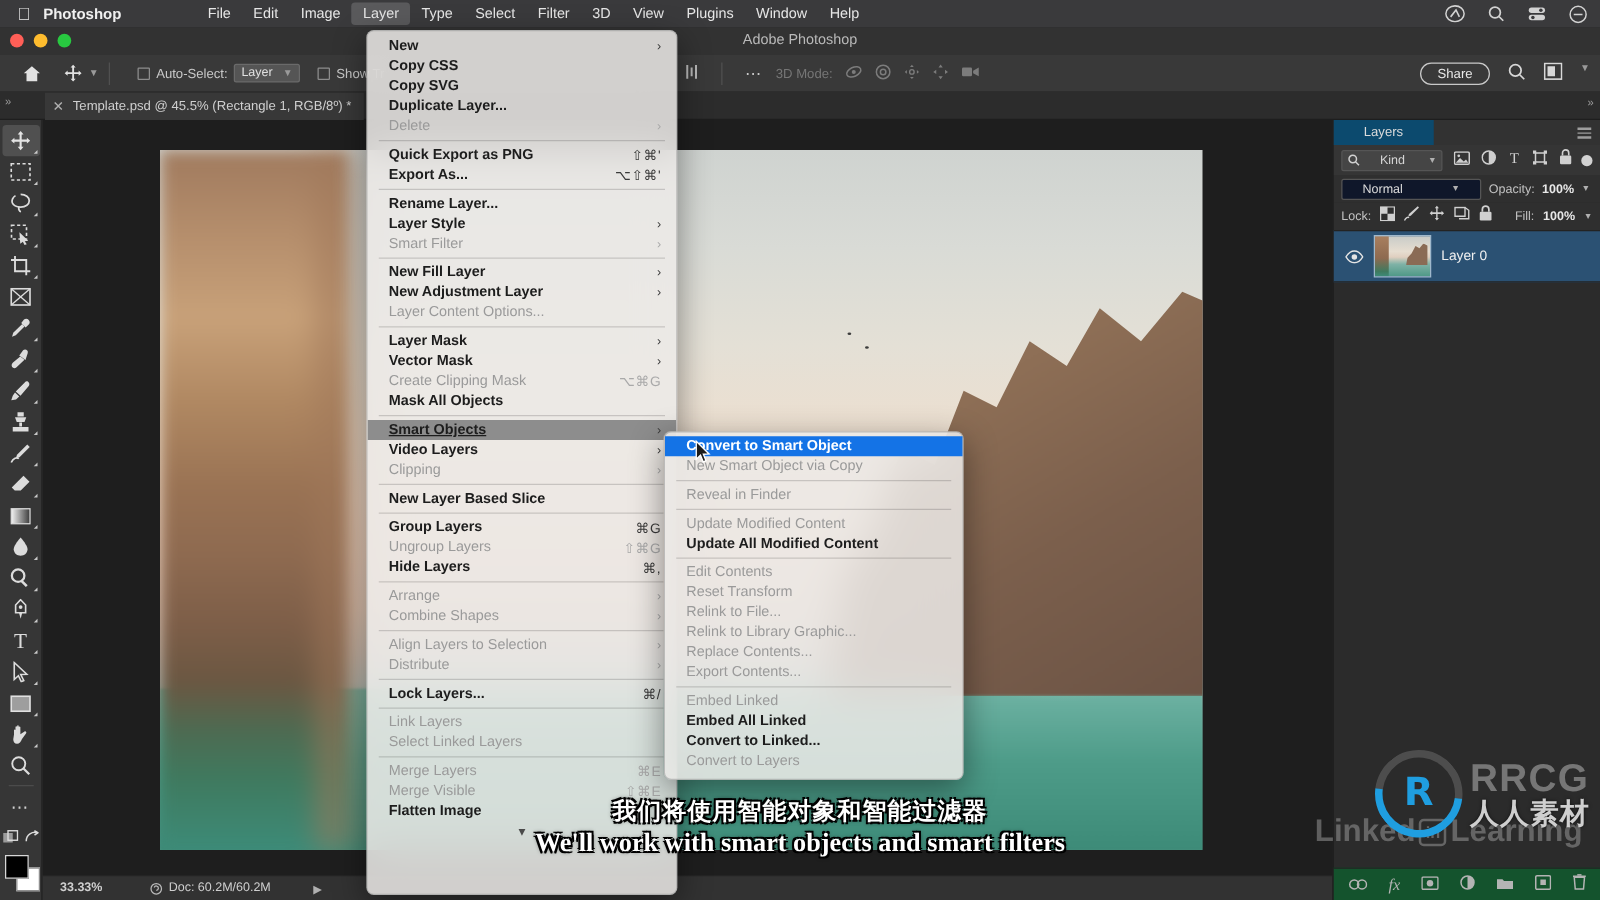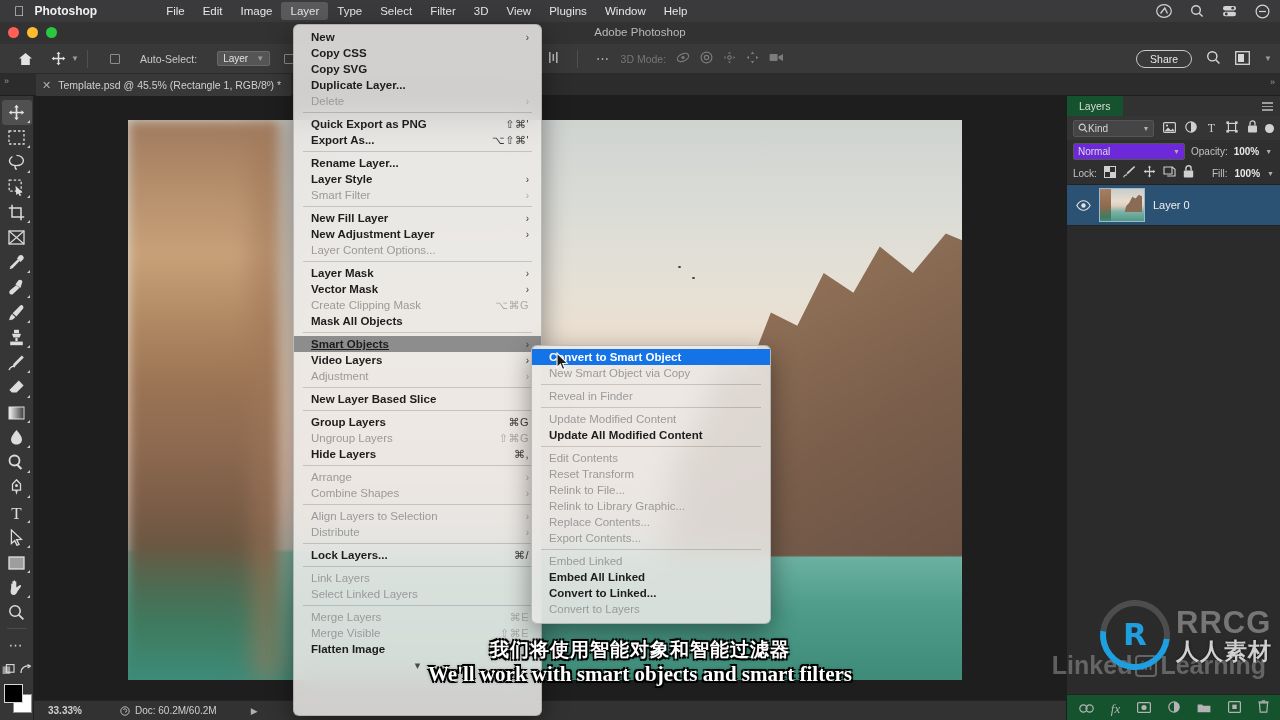--- a/index.html
+++ b/index.html
@@ -41,27 +41,27 @@
   .options{
     position:absolute; top:44px; left:0; width:1280px; height:30px;
     background:#393939; border-bottom:1px solid #2a2a2a;
     display:flex; align-items:center; z-index:40; font-size:10.5px; color:#c8c8c8;
   }
   .opt-sep{ width:1px; height:18px; background:#505050; margin:0 8px; }
   .home-btn{ margin-left:18px; display:flex; align-items:center; }
   .move-tool{ margin-left:18px; display:flex; align-items:center; gap:5px; }
   .chev{ font-size:8px; color:#9a9a9a; }
   .cbox{ width:10px; height:10px; border:1px solid #8d8d8d; border-radius:1px; display:inline-block; }
-  .opt-item{ display:flex; align-items:center; gap:20px; margin-left:14px; white-space:nowrap; }
+  .opt-item{ display:flex; align-items:center; gap:5px; margin-left:14px; white-space:nowrap; }
   .mini-select{
     background:#555; border:1px solid #6a6a6a; border-radius:2px;
     padding:1px 5px; display:flex; align-items:center; gap:8px; font-size:10px; color:#e0e0e0;
   }
   .opt-dim{ color:#767676; }
-  .opt-right{ position:absolute; right:8px; display:flex; align-items:center; gap:14px; }
+  .opt-right{ position:absolute; right:8px; display:flex; gap:14px; }
   .share-btn{
     border:1px solid #c9c9c9; border-radius:11px; padding:2px 13px;
     font-size:10.5px; color:#e8e8e8;
   }
 
   
   .tabbar{
     position:absolute; top:74px; left:0; width:1280px; height:22px;
     background:#2c2c2c; border-bottom:1px solid #1e1e1e; z-index:35;
   }
@@ -138,41 +138,41 @@
   .birds{ position:absolute; left:66%; top:26%; }
   .bird{ position:absolute; width:3px; height:2px; background:#3c3c3c; border-radius:50%; }
 
   
   .panel-dock{
     position:absolute; top:96px; right:0; width:214px; height:624px;
     background:#2b2b2b; border-left:1px solid #1d1d1d; z-index:30;
   }
   .panel-tabs{ height:20px; background:#323232; display:flex; align-items:center; position:relative; }
   .panel-tab{
-    height:20px; background:#14532d; display:flex; align-items:center;
-    padding:0 12px; font-size:10.5px; color:#dcdcdc;
+    height:20px; background:#0c4a6e; display:flex; align-items:center;
+    padding:0 24px; font-size:10.5px; color:#dcdcdc;
   }
   .panel-menu{ position:absolute; right:7px; top:6px; width:11px; }
   .panel-menu span{ display:block; height:1.5px; background:#9d9d9d; margin-bottom:2px; }
   .filter-row{
     height:24px; display:flex; align-items:center; gap:0; padding:0 6px; background:#353535;
   }
   .kind-select{
     width:84px; height:17px; background:#454545; border:1px solid #555; border-radius:2px;
-    display:flex; align-items:center; gap:0; padding:0 4px; font-size:10px; color:#d6d6d6;
+    display:flex; align-items:center; gap:16px; padding:0 4px; font-size:10px; color:#d6d6d6;
   }
   .kind-select .chv{ margin-left:auto; font-size:7px; color:#b0b0b0; }
   .f-icons{ display:flex; align-items:center; gap:9px; margin-left:9px; }
   .toggle-dot{ width:9px; height:9px; border-radius:50%; background:#d2d2d2; margin-left:7px; }
   .blend-row{
     height:22px; display:flex; align-items:center; padding:0 6px; gap:6px; background:#2f2f2f;
   }
   .blend-select{
-    width:112px; height:17px; background:#6d28d9; border:1px solid #555; border-radius:2px;
-    display:flex; align-items:center; padding:0 4px; font-size:10px; color:#dcdcdc;
+    width:112px; height:17px; background:#0f172a; border:1px solid #555; border-radius:2px;
+    display:flex; align-items:center; padding:0 16px; font-size:10px; color:#dcdcdc;
   }
   .blend-select .chv{ margin-left:auto; font-size:7px; color:#b0b0b0; }
   .lbl{ font-size:10px; color:#c2c2c2; }
   .val{ font-size:10px; color:#e8e8e8; font-weight:bold; }
   .spin{ font-size:7px; color:#b0b0b0; }
   .lock-row{
     height:22px; display:flex; align-items:center; padding:0 6px; gap:7px; background:#2f2f2f;
   }
   .layer-row{
     height:42px; background:#2b5173; display:flex; align-items:center; padding:0 8px; gap:8px;
@@ -877,21 +877,21 @@
 
     <div class="mi hl">
       <span class="mlabel">Smart Objects</span>
       <span class="marrow">›</span>
       </div>
     <div class="mi">
       <span class="mlabel">Video Layers</span>
       <span class="marrow">›</span>
       </div>
     <div class="mi disabled">
-      <span class="mlabel">Adjustment</span>
+      <span class="mlabel">Clipping</span>
       <span class="marrow">›</span>
       </div>
 
     <div class="msep"></div>
 
     <div class="mi">
       <span class="mlabel">New Layer Based Slice</span>
       </div>
 
     <div class="msep"></div>

